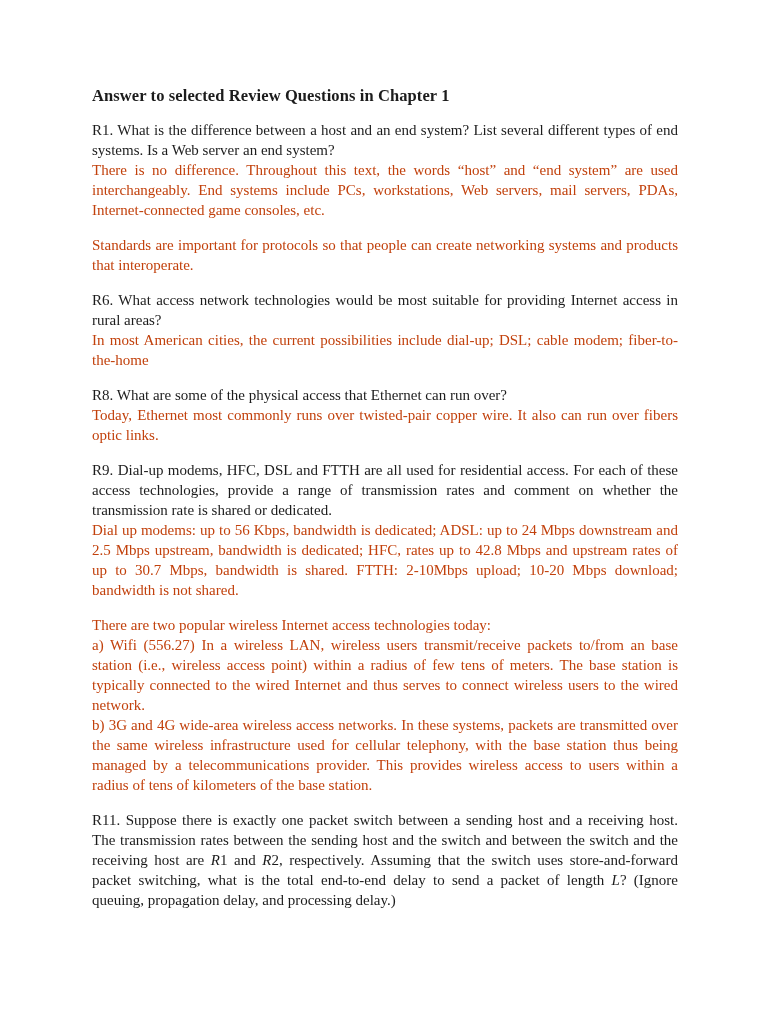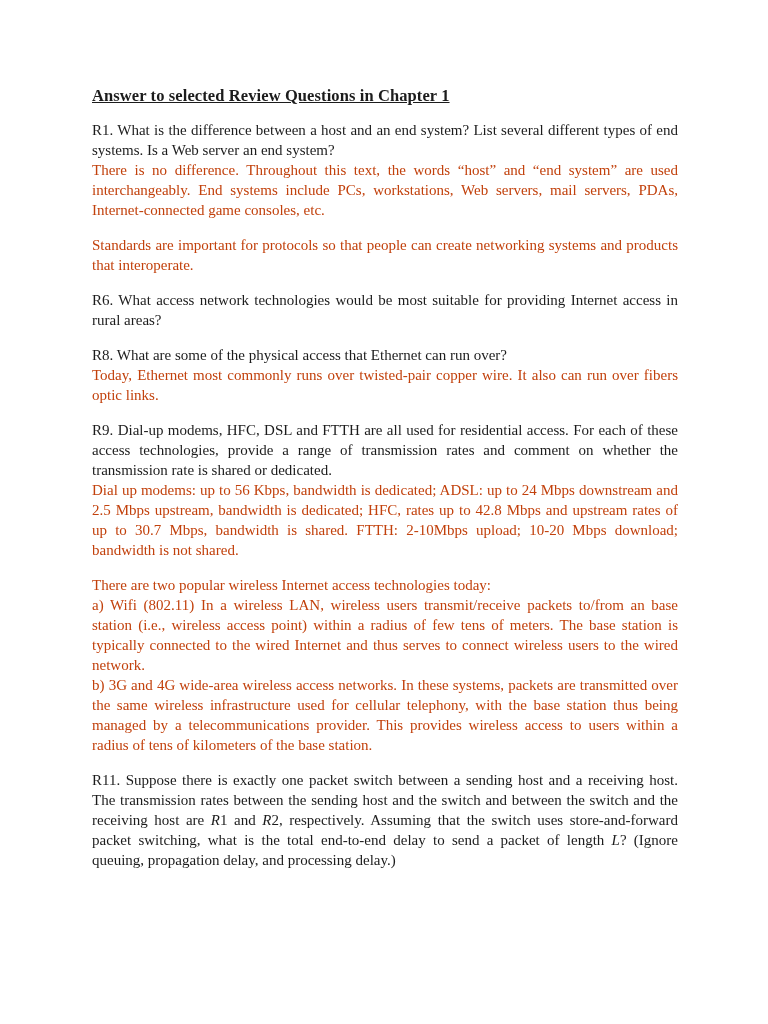--- a/index.html
+++ b/index.html
@@ -20,21 +20,20 @@
     left: 92px;
     top: 86px;
     width: 586px;
   }
   .doc-title {
     font-size: 16.5px;
     font-weight: bold;
     color: #1c1c1c;
     margin: 0 0 14px 0;
     letter-spacing: 0.1px;
-    text-decoration: underline;
   }
   .section { margin: 0 0 15px 0; }
   .section p {
     margin: 0;
     font-size: 15px;
     line-height: 20px;
     text-align: justify;
     color: #1c1c1c;
   }
   .section p.answer { color: #c2410c; }
@@ -50,32 +49,33 @@
     <div id="doc-body">
         <div class="section">
           <p class="question"><span>R1. What is the difference between a host and an end system? List several different types of end systems. Is a Web server an end system?</span></p>
           <p class="answer">There is no difference. Throughout this text, the words “host” and “end system” are used interchangeably. End systems include PCs, workstations, Web servers, mail servers, PDAs, Internet-connected game consoles, etc.</p>
         </div>
         <div class="section">
           <p class="answer gap-before">Standards are important for protocols so that people can create networking systems and products that interoperate.</p>
         </div>
         <div class="section">
           <p class="question"><span>R6. What access network technologies would be most suitable for providing Internet access in rural areas?</span></p>
+          <p class="answer">In most American cities, the current possibilities include dial-up; DSL; cable modem; fiber-to-the-home</p>
         </div>
         <div class="section">
           <p class="question"><span>R8. What are some of the physical access that Ethernet can run over?</span></p>
           <p class="answer">Today, Ethernet most commonly runs over twisted-pair copper wire. It also can run over fibers optic links.</p>
         </div>
         <div class="section">
           <p class="question"><span>R9. Dial-up modems, HFC, DSL and FTTH are all used for residential access. For each of these access technologies, provide a range of transmission rates and comment on whether the transmission rate is shared or dedicated.</span></p>
           <p class="answer">Dial up modems: up to 56 Kbps, bandwidth is dedicated; ADSL: up to 24 Mbps downstream and 2.5 Mbps upstream, bandwidth is dedicated; HFC, rates up to 42.8 Mbps and upstream rates of up to 30.7 Mbps, bandwidth is shared. FTTH: 2-10Mbps upload; 10-20 Mbps download; bandwidth is not shared.</p>
         </div>
         <div class="section">
           <p class="answer">There are two popular wireless Internet access technologies today:</p>
-          <p class="answer">a) Wifi (802.11) In a wireless LAN, wireless users transmit/receive packets to/from an base station (i.e., wireless access point) within a radius of few tens of meters. The base station is typically connected to the wired Internet and thus serves to connect wireless users to the wired network.</p>
+          <p class="answer">a) Wifi (556.27) In a wireless LAN, wireless users transmit/receive packets to/from an base station (i.e., wireless access point) within a radius of few tens of meters. The base station is typically connected to the wired Internet and thus serves to connect wireless users to the wired network.</p>
           <p class="answer">b) 3G and 4G wide-area wireless access networks. In these systems, packets are transmitted over the same wireless infrastructure used for cellular telephony, with the base station thus being managed by a telecommunications provider. This provides wireless access to users within a radius of tens of kilometers of the base station.</p>
         </div>
         <div class="section">
           <p class="question"><span>R11. Suppose there is exactly one packet switch between a sending host and a receiving host. The transmission rates between the sending host and the switch and between the switch and the receiving host are </span><span class="italic-seg">R</span><span>1 and </span><span class="italic-seg">R</span><span>2, respectively. Assuming that the switch uses store-and-forward packet switching, what is the total end-to-end delay to send a packet of length </span><span class="italic-seg">L</span><span>? (Ignore queuing, propagation delay, and processing delay.)</span></p>
         </div>
       </div>
   </div>
 </div>
 
 </body></html>

